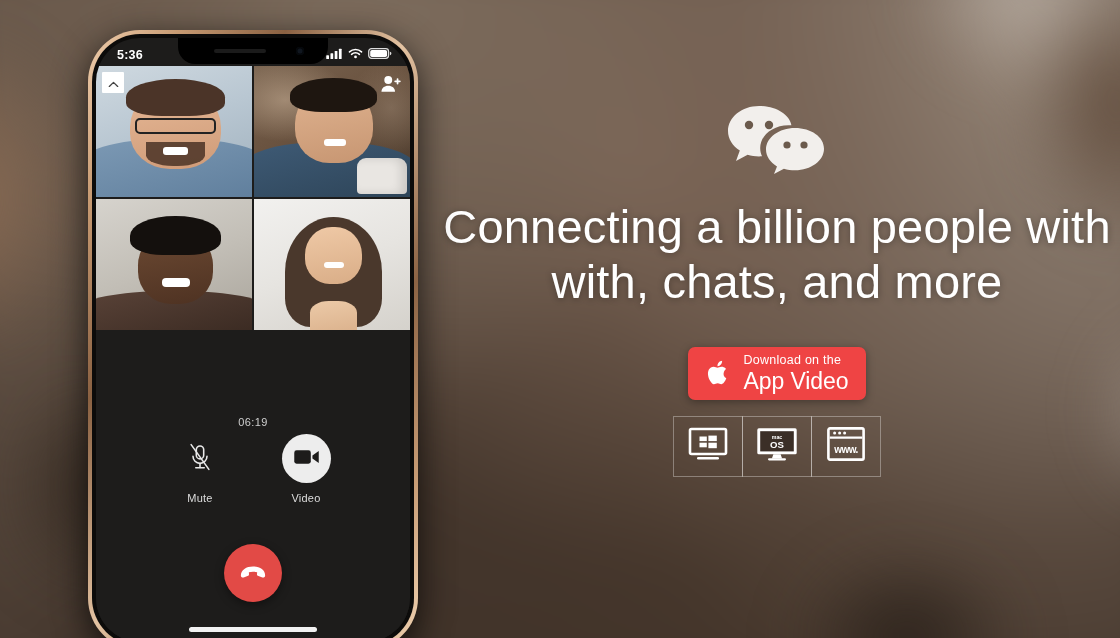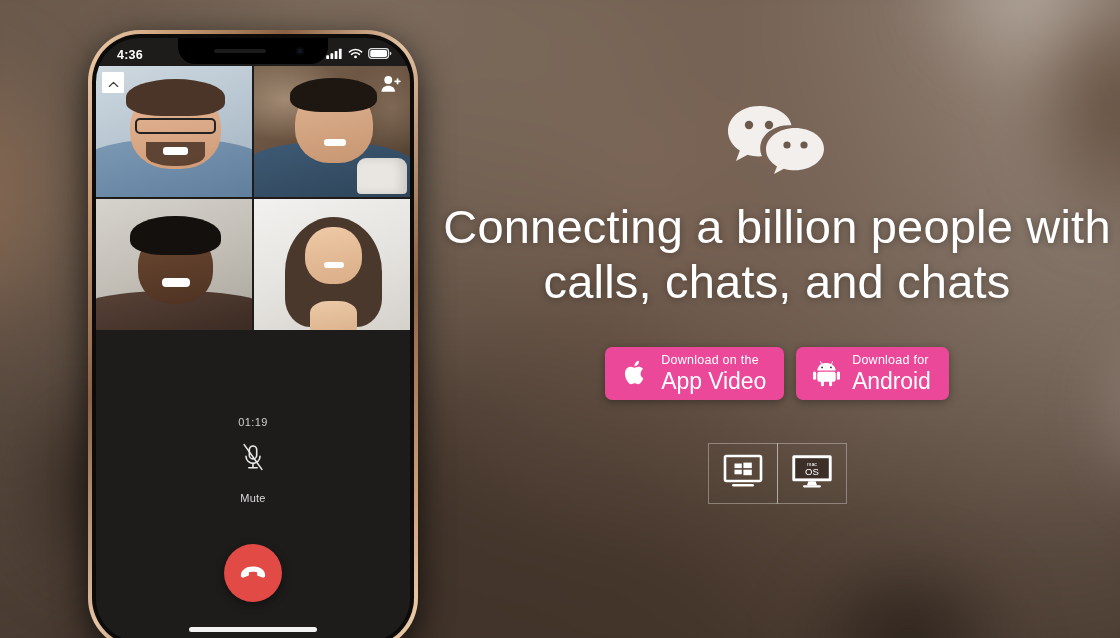--- a/index.html
+++ b/index.html
@@ -52,33 +52,33 @@
 
   .headline {
     margin-top:26px; width:680px; text-align:center;
     color:#fff; font-size:47px; line-height:1.17; font-weight:300;
     letter-spacing:.2px; text-shadow:0 1px 7px rgba(0,0,0,.33);
   }
   .headline .l2 { display:block; }
 
   .stores { margin-top:37px; display:flex; gap:12px; }
   .store-btn {
-    background:#ec4899; border-radius:7px; height:53px;
+    background:#ef4444; border-radius:7px; height:53px;
     display:flex; align-items:center; gap:11px;
     padding:0 18px 0 15px; cursor:pointer;
     box-shadow:0 2px 8px rgba(0,0,0,.35);
   }
   .store-btn .glyph { width:30px; height:34px; flex:none;
     display:flex; align-items:center; justify-content:center; }
   .store-txt { display:flex; flex-direction:column; justify-content:center;
     color:#fff; line-height:1; }
   .store-small { font-size:12.5px; font-weight:400; letter-spacing:.25px; margin-bottom:4px; }
   .store-big   { font-size:23px; font-weight:400; letter-spacing:-.1px; }
 
-  .platforms { margin-top:43px; display:flex; }
+  .platforms { margin-top:16px; display:flex;font-weight:bold; }
   .plat-box {
     width:70px; height:61px; border:1px solid rgba(255,255,255,.33);
     display:flex; align-items:center; justify-content:center;
     cursor:pointer; margin-left:-1px;
   }
   .plat-box:first-child { margin-left:0; }
 
   
   .phone-wrap { position:absolute; left:88px; top:30px; width:330px; height:620px; z-index:6; }
   .phone-shadow {
@@ -198,58 +198,38 @@
         <circle cx="44" cy="21" r="4.2" fill="#6b5a4c"></circle>
         <path d="M70 24c-16 0-29 9.6-29 21.5 0 6.8 4.3 12.9 11 16.9L49 70l9.9-5.3c3.5 1 7.3 1.5 11.1 1.5 16 0 29-9.6 29-21.5S86 24 70 24z"></path>
         <circle cx="62" cy="41" r="3.6" fill="#6b5a4c"></circle>
         <circle cx="79" cy="41" r="3.6" fill="#6b5a4c"></circle>
       </g>
     </svg>
   </div>
 
   <h1 class="headline">
     <span>Connecting a billion people with</span>
-    <span class="l2">calls, chats, and chats</span>
+    <span class="l2">with, chats, and more</span>
   </h1>
 
   <div class="stores">
 
     <div class="store-btn">
       <span class="glyph">
         <svg viewBox="0 0 24 28" width="24" height="28" aria-hidden="true">
           <path fill="#fff" d="M17.6 14.6c0-3 2.4-4.5 2.5-4.6-1.4-2-3.5-2.3-4.2-2.3-1.8-.2-3.5 1-4.4 1-.9 0-2.3-1-3.8-1-2 0-3.8 1.1-4.8 2.9-2 3.5-.5 8.8 1.5 11.7 1 1.4 2.1 3 3.6 2.9 1.4-.06 2-.93 3.7-.93 1.7 0 2.2.93 3.7.9 1.5-.03 2.5-1.4 3.4-2.8 1.1-1.6 1.5-3.2 1.5-3.3-.03-.01-2.9-1.1-2.7-4.4z"></path>
           <path fill="#fff" d="M14.9 5.6c.8-1 1.3-2.4 1.2-3.8-1.2.05-2.6.8-3.4 1.8-.75.86-1.4 2.3-1.2 3.6 1.3.1 2.6-.67 3.4-1.6z"></path>
         </svg>
       </span>
       <span class="store-txt">
         <span class="store-small">Download on the</span>
         <span class="store-big">App Video</span>
       </span>
     </div>
 
-    <div class="store-btn">
-      <span class="glyph">
-        <svg viewBox="0 0 28 28" width="27" height="28" aria-hidden="true">
-          <g fill="#fff">
-            <path d="M8.6 4.6 7.3 2.3a.4.4 0 0 1 .7-.4l1.35 2.35A9 9 0 0 1 14 3.6c1.7 0 3.3.33 4.65.95L20 2.2a.4.4 0 1 1 .7.4L19.4 4.9C21.9 6.3 23.5 8.7 23.5 11.4h-19c0-2.7 1.6-5.1 4.1-6.8z"></path>
-            <circle cx="9.4" cy="8.2" r=".95" fill="#2b2b2b"></circle>
-            <circle cx="18.6" cy="8.2" r=".95" fill="#2b2b2b"></circle>
-            <rect x="4.5" y="12.6" width="19" height="10.6" rx="2.2"></rect>
-            <rect x="0" y="12.4" width="3.3" height="8.6" rx="1.65"></rect>
-            <rect x="24.7" y="12.4" width="3.3" height="8.6" rx="1.65"></rect>
-            <rect x="8.2" y="21.6" width="3.2" height="6.2" rx="1.6"></rect>
-            <rect x="16.6" y="21.6" width="3.2" height="6.2" rx="1.6"></rect>
-          </g>
-        </svg>
-      </span>
-      <span class="store-txt">
-        <span class="store-small">Download for</span>
-        <span class="store-big">Android</span>
-      </span>
-    </div>
   </div>
 
   <div class="platforms">
 
     <div class="plat-box">
       <span>
         <svg viewBox="0 0 40 34" width="40" height="34" aria-hidden="true">
           <rect x="2" y="2" width="36" height="25" rx="1.5" fill="none" stroke="#fff" stroke-width="2.6"></rect>
           <g fill="#fff">
             <rect x="11.5" y="9.5" width="7.3" height="4.6"></rect>
@@ -268,37 +248,51 @@
           <rect x="1.3" y="1.3" width="39.4" height="26" rx="1.6" fill="#fff"></rect>
           <rect x="4.2" y="4.2" width="33.6" height="20.2" fill="#3b2f27"></rect>
           <text x="21" y="12.4" font-family="Liberation Sans, sans-serif" font-size="5.2" fill="#fff" text-anchor="middle">mac</text>
           <text x="21" y="21" font-family="Liberation Sans, sans-serif" font-size="9.6" fill="#fff" text-anchor="middle">OS</text>
           <path d="M17.4 27.3h7.2l1.5 4.2h-10.2z" fill="#fff"></path>
           <rect x="12" y="31.2" width="18" height="2.2" rx="1.1" fill="#fff"></rect>
         </svg>
       </span>
     </div>
 
+    <div class="plat-box">
+      <span>
+        <svg viewBox="0 0 38 34" width="38" height="34" aria-hidden="true">
+          <rect x="1.4" y="1.4" width="35.2" height="31.2" rx="1.6" fill="none" stroke="#fff" stroke-width="2.6"></rect>
+          <line x1="2.7" y1="10.6" x2="35.3" y2="10.6" stroke="#fff" stroke-width="2.2"></line>
+          <g fill="#fff">
+            <circle cx="7.6" cy="6" r="1.5"></circle>
+            <circle cx="12.6" cy="6" r="1.5"></circle>
+            <circle cx="17.6" cy="6" r="1.5"></circle>
+          </g>
+          <text x="19" y="25.6" font-family="Liberation Sans, sans-serif" font-size="10" fill="#fff" text-anchor="middle" letter-spacing="-.5">www.</text>
+        </svg>
+      </span>
+    </div>
   </div>
 </div>
 
 <div class="phone-wrap">
   <div class="phone-shadow"></div>
 
   <div class="phone-frame">
     <div class="phone-inner">
       <div class="phone-screen">
 
         <div class="notch">
           <div class="speaker"></div>
           <div class="cam"></div>
         </div>
 
         <div class="statusbar">
-          <span>4:36</span>
+          <span>5:36</span>
           <span class="status-icons">
             <span>
               <svg viewBox="0 0 18 12" width="17" height="11" aria-hidden="true">
                 <g fill="#fff">
                   <rect x="0" y="8" width="3" height="4" rx=".6"></rect>
                   <rect x="4.6" y="5.8" width="3" height="6.2" rx=".6"></rect>
                   <rect x="9.2" y="3.3" width="3" height="8.7" rx=".6"></rect>
                   <rect x="13.8" y=".8" width="3" height="11.2" rx=".6"></rect>
                 </g>
               </svg>
@@ -371,21 +365,21 @@
           <div class="tile p4">
             <div class="hair" style="left:20%;top:14%;width:62%;height:84%;background:#4a382c;border-radius:50% 50% 26% 26%;"></div>
             <div class="face" style="left:33%;top:21%;width:36%;height:44%;background:linear-gradient(170deg,#efc9a6,#d9ad87);"></div>
             <div style="position:absolute;left:36%;bottom:0;width:30%;height:22%;background:linear-gradient(170deg,#eccaa8,#dcb38e);border-radius:40% 40% 0 0;"></div>
             <div style="position:absolute;left:45%;top:48%;width:13%;height:5%;background:#fff;border-radius:3px;"></div>
           </div>
         </div>
 
         <div class="controls">
 
-          <div class="timer">01:19</div>
+          <div class="timer">06:19</div>
 
           <div class="ctrl-row">
 
             <div class="ctrl">
               <div class="ctrl-circle off">
                 <span>
                   <svg viewBox="0 0 26 30" width="24" height="28" aria-hidden="true">
                     <g fill="none" stroke="#e9e9e9" stroke-width="1.7" stroke-linecap="round">
                       <rect x="9" y="3" width="8" height="14" rx="4"></rect>
                       <path d="M5.4 14.3c0 4.2 3.4 7.6 7.6 7.6s7.6-3.4 7.6-7.6"></path>
@@ -393,20 +387,31 @@
                       <line x1="8.4" y1="26.6" x2="17.6" y2="26.6"></line>
                       <line x1="3.4" y1="1.6" x2="22.6" y2="28.4"></line>
                     </g>
                   </svg>
                 </span>
               </div>
               <span class="ctrl-label">Mute</span>
             </div>
 
 
+            <div class="ctrl">
+              <div class="ctrl-circle on">
+                <span>
+                  <svg viewBox="0 0 30 20" width="27" height="18" aria-hidden="true">
+                    <rect x="1.4" y="2.6" width="18.4" height="14.8" rx="2.6" fill="#1d1c1b"></rect>
+                    <path d="M21.6 8.4 28.6 3.4v13.2l-7-5z" fill="#1d1c1b"></path>
+                  </svg>
+                </span>
+              </div>
+              <span class="ctrl-label">Video</span>
+            </div>
           </div>
 
           <div class="hangup">
             <span>
               <svg viewBox="0 0 30 16" width="28" height="15" aria-hidden="true">
                 <path d="M2 12.2c0-6 5.8-9.6 13-9.6s13 3.6 13 9.6c0 1.8-1.6 2.6-3 2.1l-4.1-1.4c-1.2-.4-1.7-1.2-1.6-2.3l.15-1.7c-1.4-.4-2.9-.6-4.45-.6s-3.05.2-4.45.6l.15 1.7c.1 1.1-.4 1.9-1.6 2.3L5 14.3c-1.4.5-3-.3-3-2.1z" fill="#fff"></path>
               </svg>
             </span>
           </div>
 

